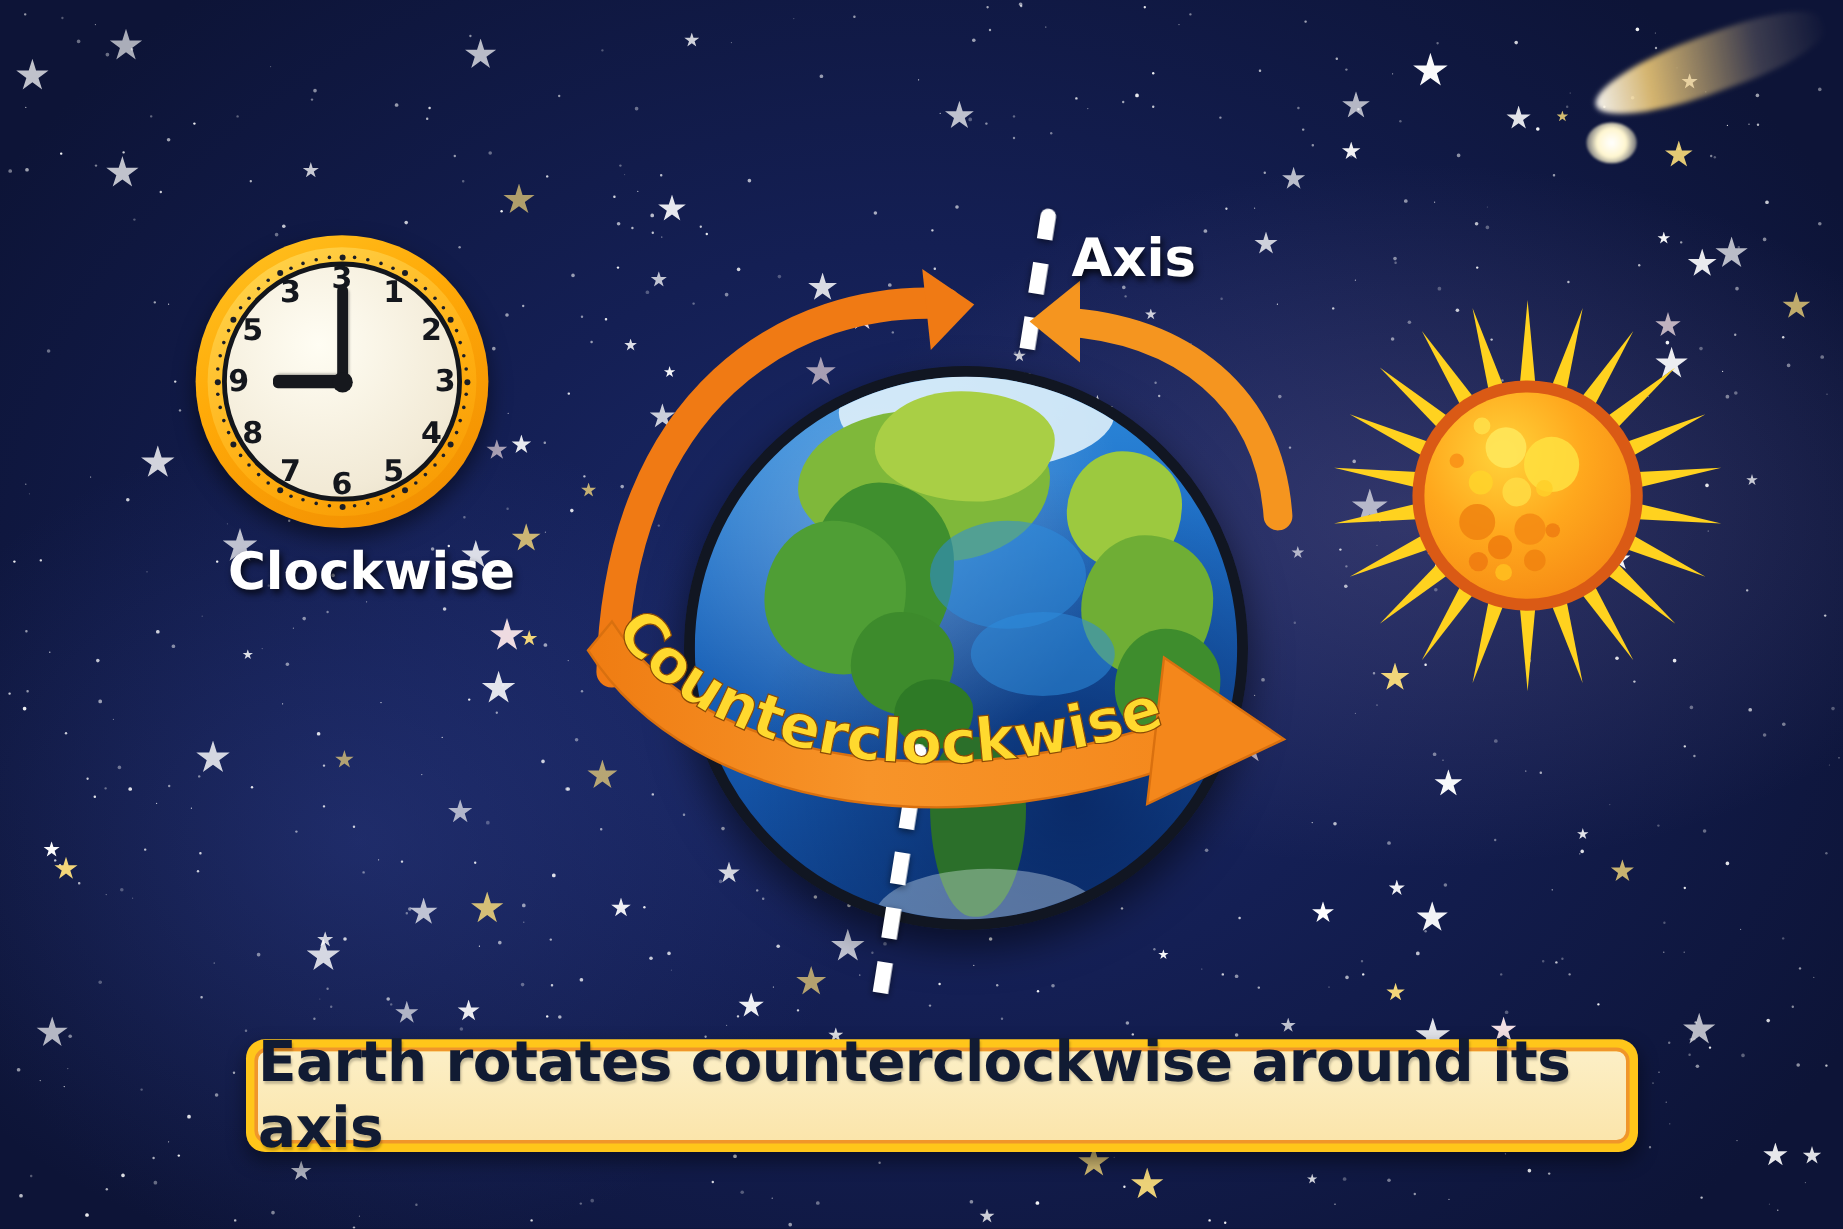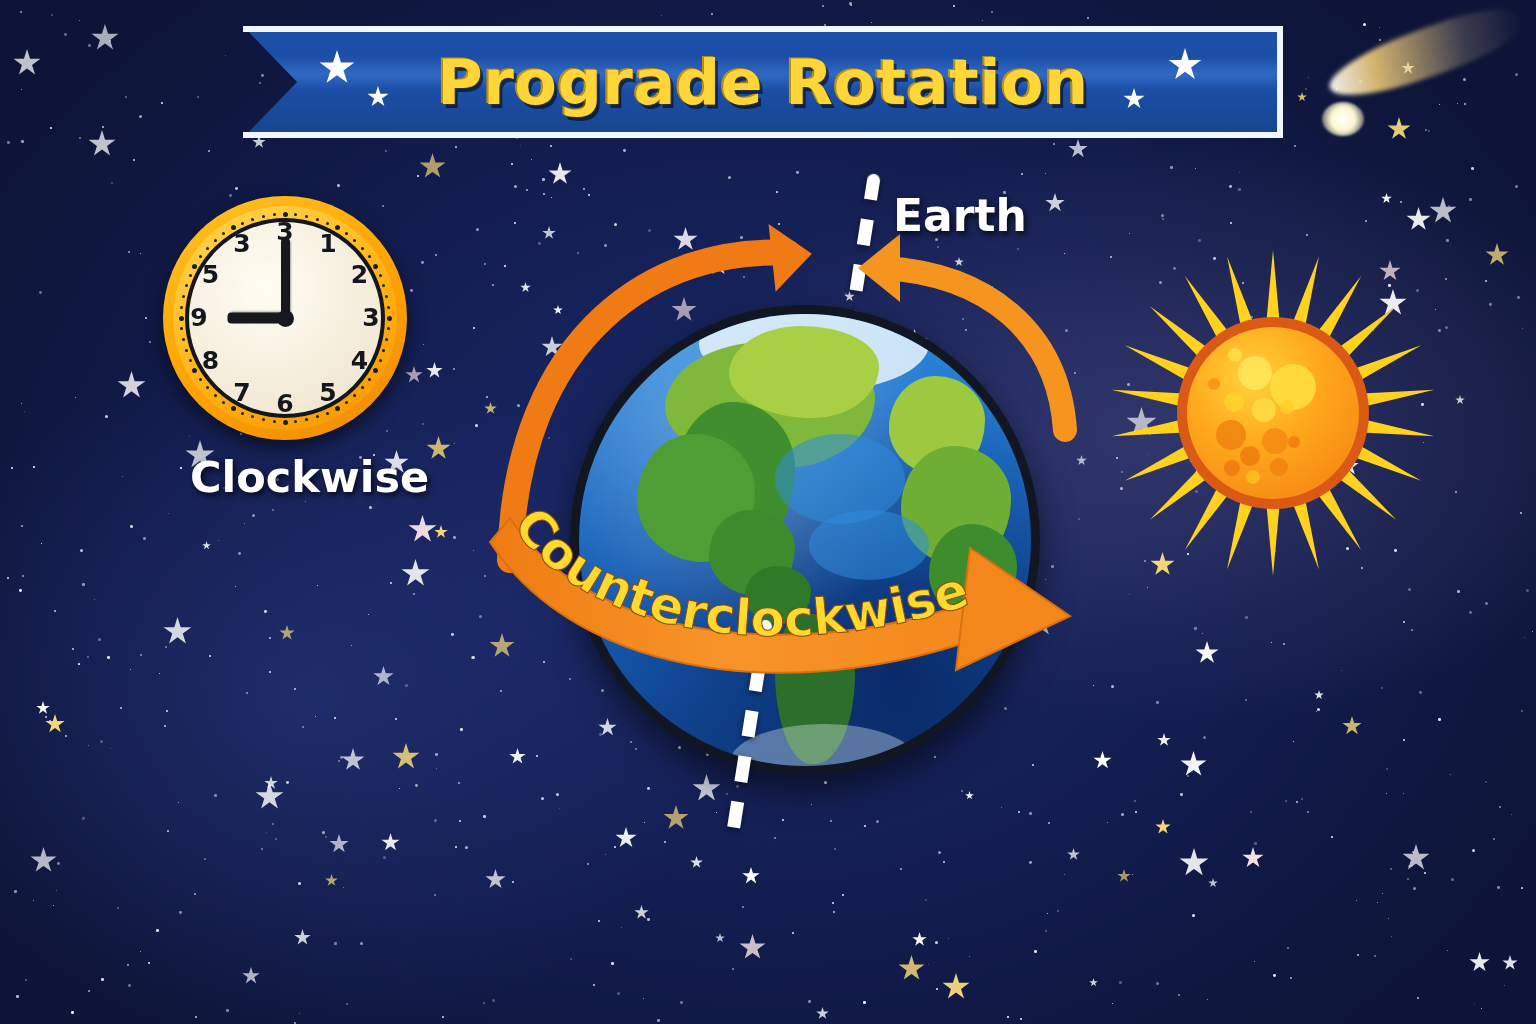--- a/index.html
+++ b/index.html
@@ -868,29 +868,20 @@
       <div class="star" style="left:542px;top:226px;width:14px;height:14px;opacity:0.74"></div>
       <div class="star" style="left:1177px;top:44px;width:30px;height:30px;opacity:0.98"></div>
       <div class="star" style="left:1076px;top:455px;width:11px;height:11px;opacity:0.65"></div>
     </div>
 
   <div id="comet">
     <div class="tail"></div>
     <div class="head"></div>
   </div>
 
-  <div id="ribbon">
-    <div class="band"></div>
-    <div class="band2"></div>
-    <div class="rstar" style="left:76px;top:24px;width:36px;height:36px;"></div>
-    <div class="rstar" style="left:124px;top:60px;width:22px;height:22px;"></div>
-    <div class="rstar" style="left:925px;top:22px;width:34px;height:34px;"></div>
-    <div class="rstar" style="left:880px;top:62px;width:22px;height:22px;"></div>
-    <h1>Prograde Rotation</h1>
-  </div>
 
   <div id="clock">
     <div class="bezel"></div>
     <div class="bezel2"></div>
     <div class="face"></div>
     <div id="clock-ticks">
         <div class="tick" style="left:122.0px;top:18.0px;width:5px;height:5px;margin-left:-2.5px;margin-top:-2.5px;"></div>
         <div class="tick" style="left:132.9px;top:18.6px;width:3px;height:3px;margin-left:-1.5px;margin-top:-1.5px;"></div>
         <div class="tick" style="left:143.6px;top:20.3px;width:3px;height:3px;margin-left:-1.5px;margin-top:-1.5px;"></div>
         <div class="tick" style="left:154.1px;top:23.1px;width:3px;height:3px;margin-left:-1.5px;margin-top:-1.5px;"></div>
@@ -1013,21 +1004,21 @@
         <stop offset="100%" stop-color="#f4871b"></stop>
       </linearGradient>
     </defs>
     <path d="M40,88 C120,212 334,238 528,162 L540,196 C336,280 108,250 20,112 Z" fill="url(#bg1)" stroke="#d9700f" stroke-width="2"></path>
     <path d="M500,118 L600,186 L486,240 Z" fill="#f4871b" stroke="#d9700f" stroke-width="2"></path>
     <text font-family="DejaVu Sans, sans-serif" font-weight="bold" font-size="50" fill="#ffd92e" stroke="#8a4a05" stroke-width="1">
       <textPath href="#bandpath" startOffset="4" id="bandlabel">Counterclockwise Rotation</textPath>
     </text>
   </svg>
 
-  <div id="axis-label">Earth</div>
+  <div id="axis-label">Axis</div>
 
   <div id="sun">
     <div id="sun-rays">
         <div class="ray" style="transform:rotate(0deg)"></div>
         <div class="ray" style="transform:rotate(16.363636363636363deg)"></div>
         <div class="ray" style="transform:rotate(32.72727272727273deg)"></div>
         <div class="ray" style="transform:rotate(49.09090909090909deg)"></div>
         <div class="ray" style="transform:rotate(65.45454545454545deg)"></div>
         <div class="ray" style="transform:rotate(81.81818181818181deg)"></div>
         <div class="ray" style="transform:rotate(98.18181818181819deg)"></div>
@@ -1060,14 +1051,19 @@
         <div class="spot" style="left:172px;top:152px;width:14px;height:14px;background:#ffcf29;opacity:.85"></div>
         <div class="spot" style="left:116px;top:212px;width:16px;height:16px;background:#ee7a10;opacity:.85"></div>
         <div class="spot" style="left:162px;top:210px;width:18px;height:18px;background:#f0830f;opacity:.85"></div>
         <div class="spot" style="left:100px;top:130px;width:12px;height:12px;background:#f98f16;opacity:.85"></div>
         <div class="spot" style="left:180px;top:188px;width:12px;height:12px;background:#ef7c10;opacity:.85"></div>
         <div class="spot" style="left:138px;top:222px;width:14px;height:14px;background:#ffbf20;opacity:.85"></div>
         <div class="spot" style="left:120px;top:100px;width:14px;height:14px;background:#ffe04a;opacity:.85"></div>
       </div>
   </div>
 
+  <div id="caption">
+    <div class="inner">
+      <span class="txt">Earth rotates counterclockwise around its axis</span>
+    </div>
+  </div>
 
 </div>
 
 </body></html>

